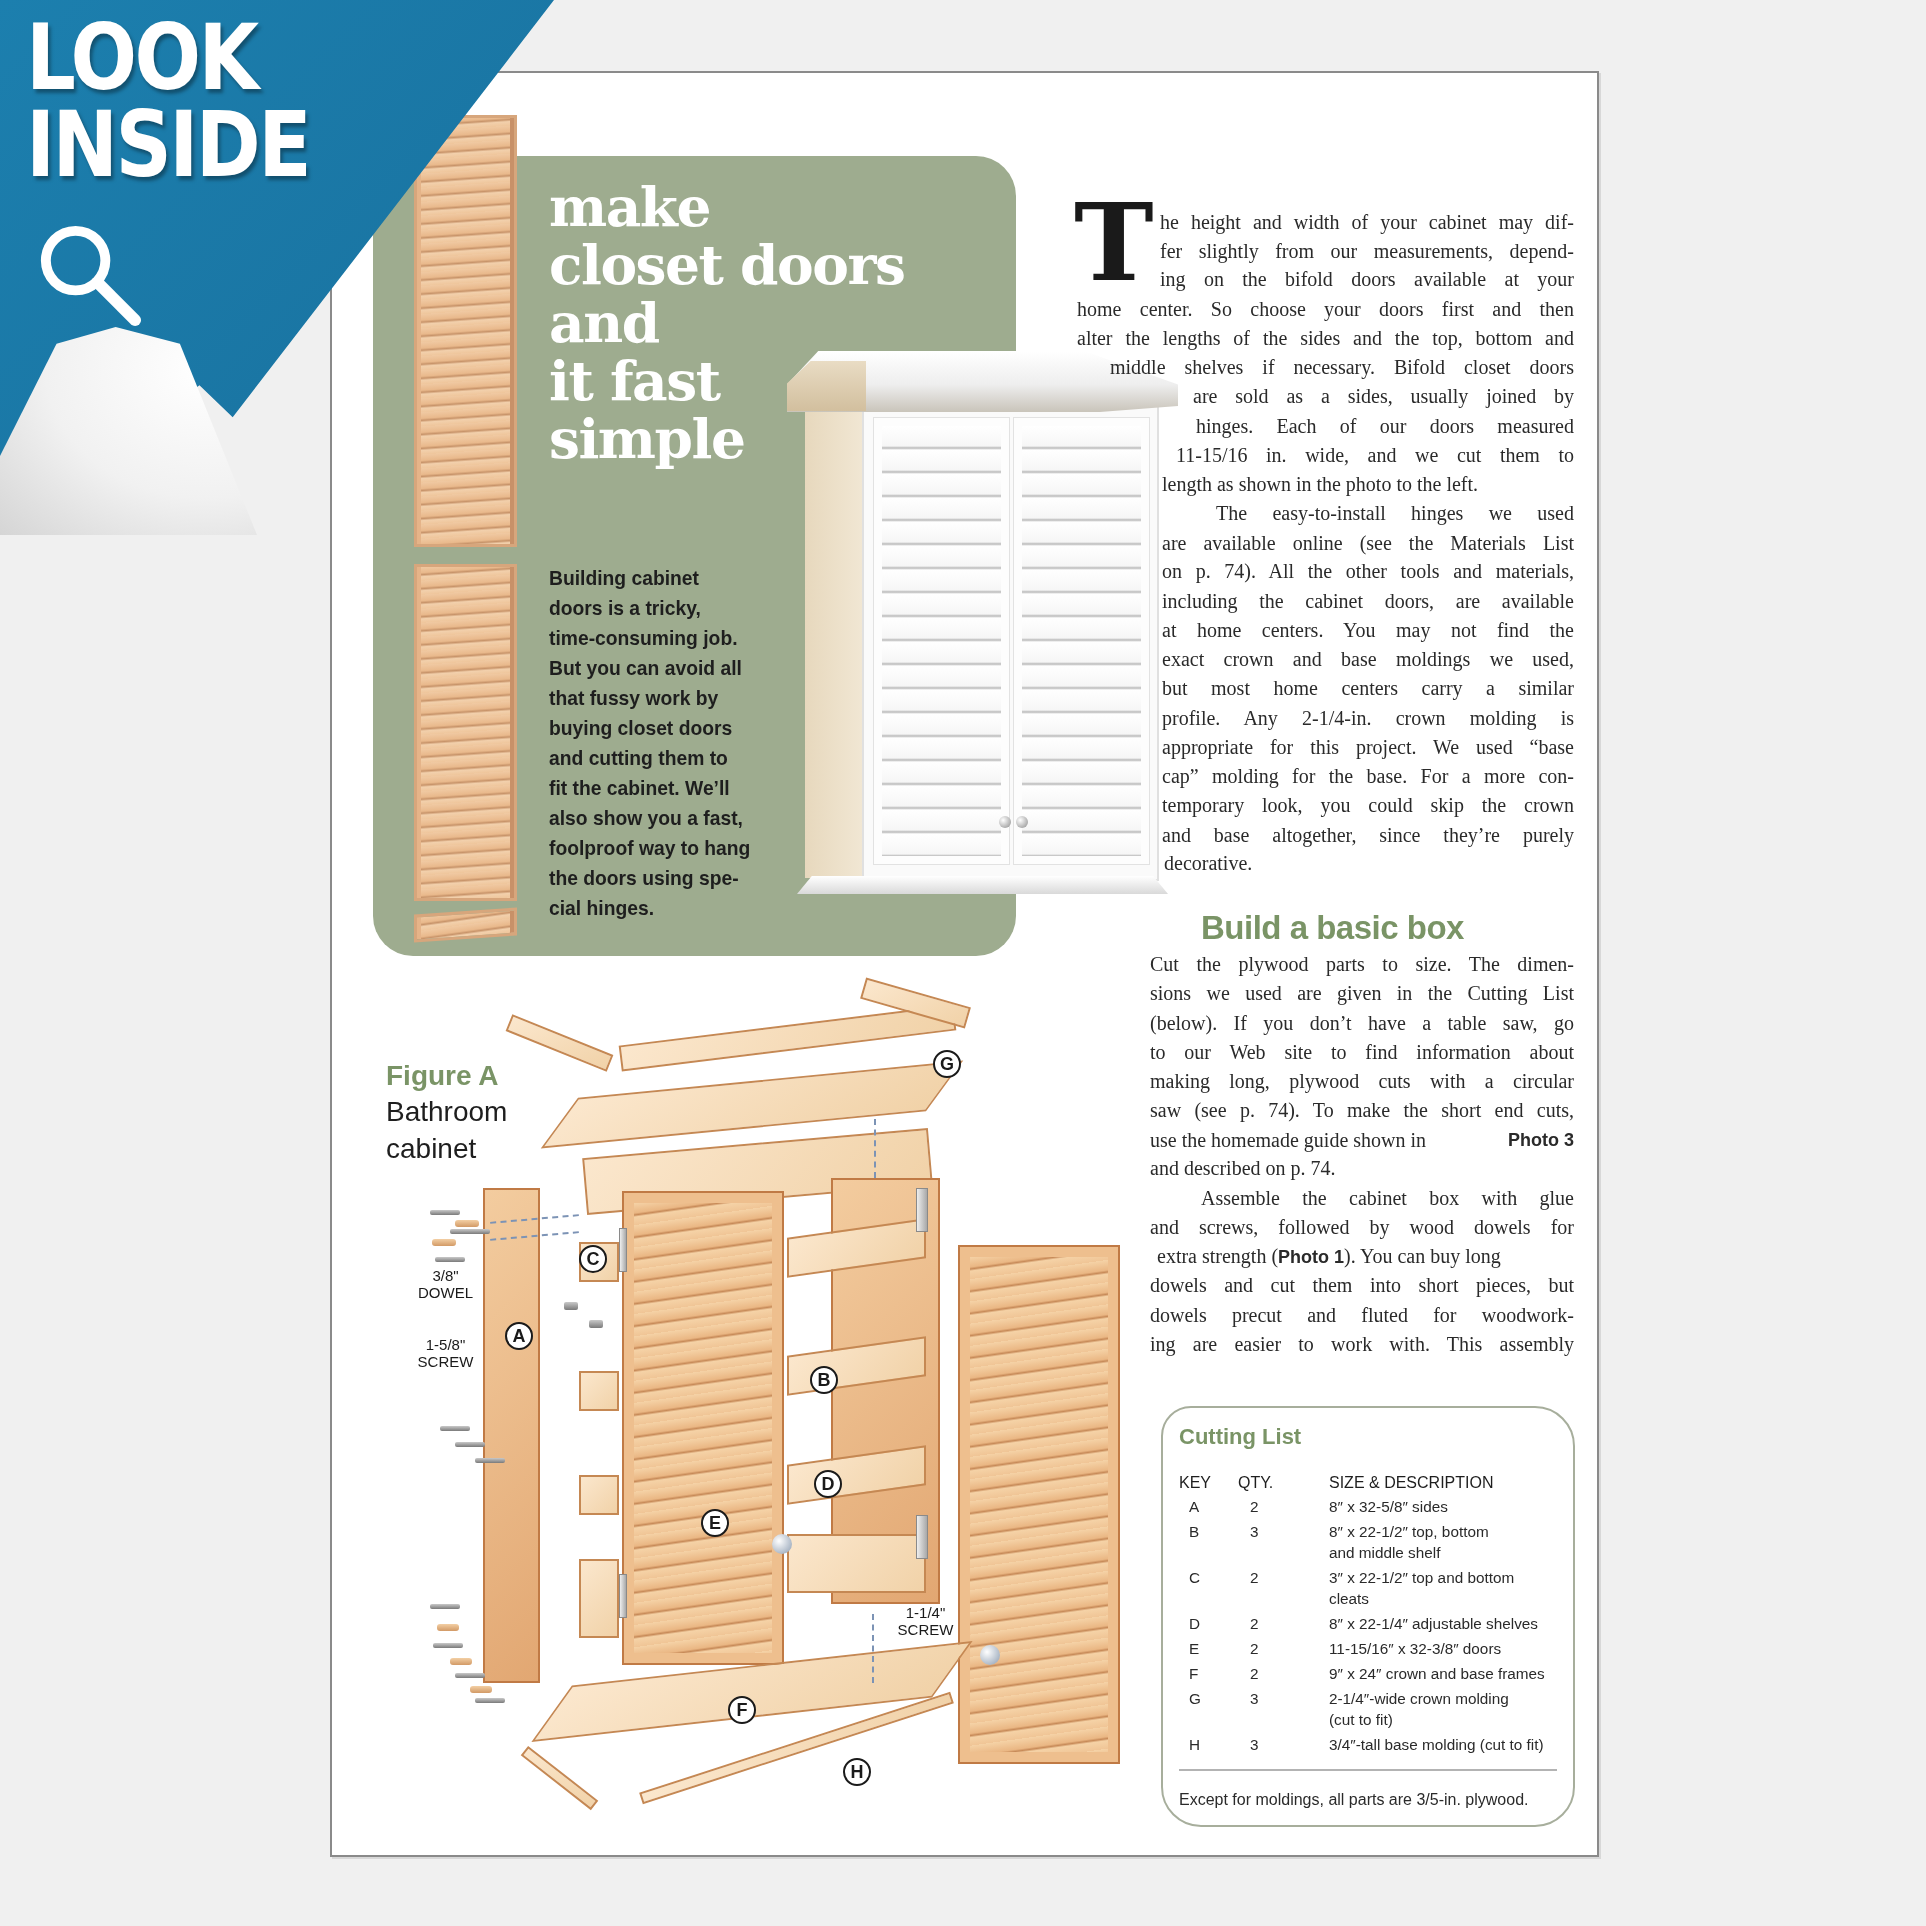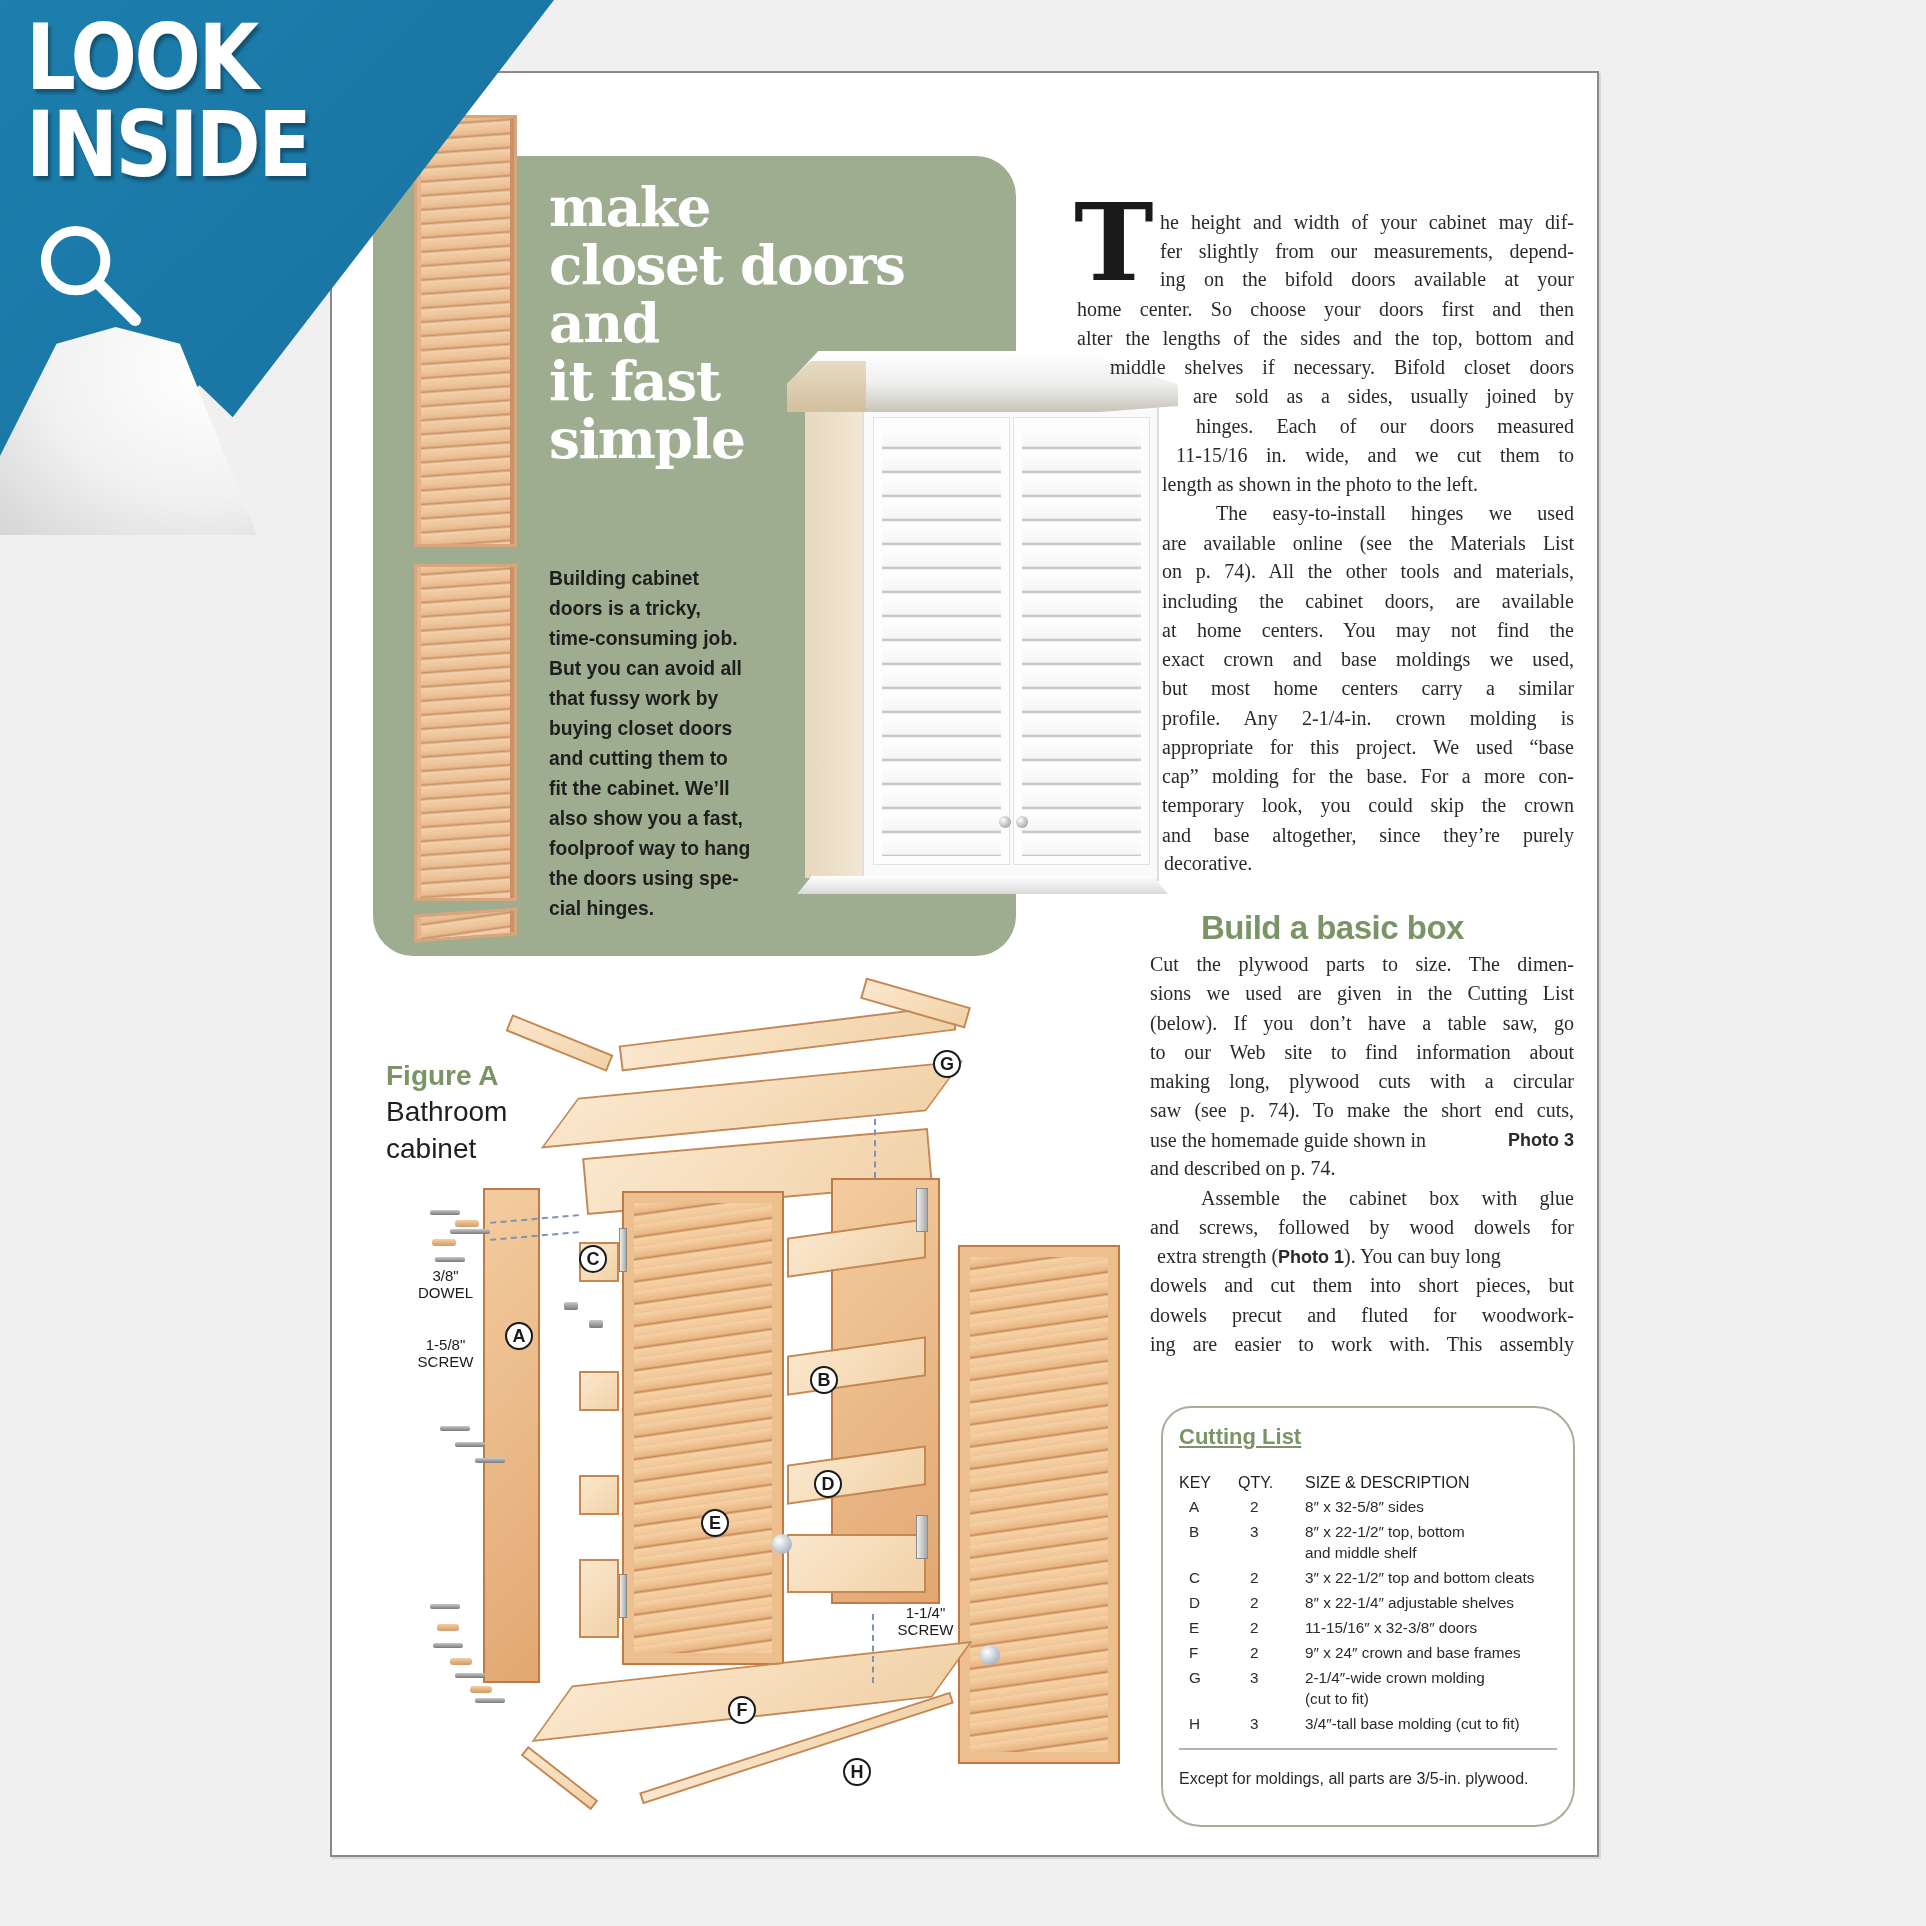--- a/index.html
+++ b/index.html
@@ -38,28 +38,28 @@
     
     .drop-cap { position: absolute; left: 1074px; top: 193px; font-family: "DejaVu Serif", serif; font-weight: bold; font-size: 107px; line-height: 99px; color: #1a1a1a; }
     .body-line { position: absolute; font-family: "Liberation Serif", serif; font-size: 20px; line-height: 29px; color: #2a2a2a; text-align: justify; text-align-last: justify; white-space: nowrap; }
     .body-line.last { text-align-last: left; }
 
     .subhead { position: absolute; left: 1201px; top: 909px; color: #7a9466; font-family: "Liberation Sans", sans-serif; font-size: 33px; letter-spacing: -0.5px; }
     .bold-ref { font-family: "Liberation Sans", sans-serif; font-weight: bold; font-size: 18px; }
 
     
     .cutting-list { position: absolute; left: 1161px; top: 1406px; width: 414px; height: 421px; border: 2px solid #a7ae9c; border-radius: 30px 40px 40px 40px; border-top-left-radius: 30px; background: #ffffff; padding: 16px 16px 0 16px; font-family: "Liberation Sans", sans-serif; }
-    .cl-title { color: #7a9466; font-weight: bold; font-size: 22px; margin-top: 0; text-decoration: underline; }
+    .cl-title { color: #7a9466; font-weight: bold; font-size: 22px; margin-top: 0; }
     .cl-header { display: flex; margin-top: 24px; font-size: 16px; color: #1e1e1e; }
     .cl-row { display: flex; font-size: 15.3px; color: #2a2a2a; line-height: 21px; }
     .cl-key { width: 59px; padding-left: 10px; }
     .cl-header .cl-key { padding-left: 0; }
     .cl-qty { width: 67px; padding-left: 12px; }
     .cl-header .cl-qty { padding-left: 0; }
-    .cl-desc { flex: 1; white-space: pre-line; }
+    .cl-desc { flex: 1; white-space: pre-line; margin-left: 24px; }
     .cl-row { margin-top: 4px; }
     .cl-divider { height: 2px; background: #b3b3b3; margin: 14px 0 0 0; }
     .cl-note { font-size: 16px; color: #2a2a2a; margin-top: 20px; }
 
     
     .fig-label { position: absolute; left: 386px; top: 1059px; font-family: "Liberation Sans", sans-serif; }
     .fig-title { color: #7a9466; font-weight: bold; font-size: 28px; line-height: 34px; }
     .fig-sub { color: #1e1e1e; font-size: 28px; line-height: 37px; }
 
     .diagram { position: absolute; left: 376px; top: 980px; width: 752px; height: 851px; }

